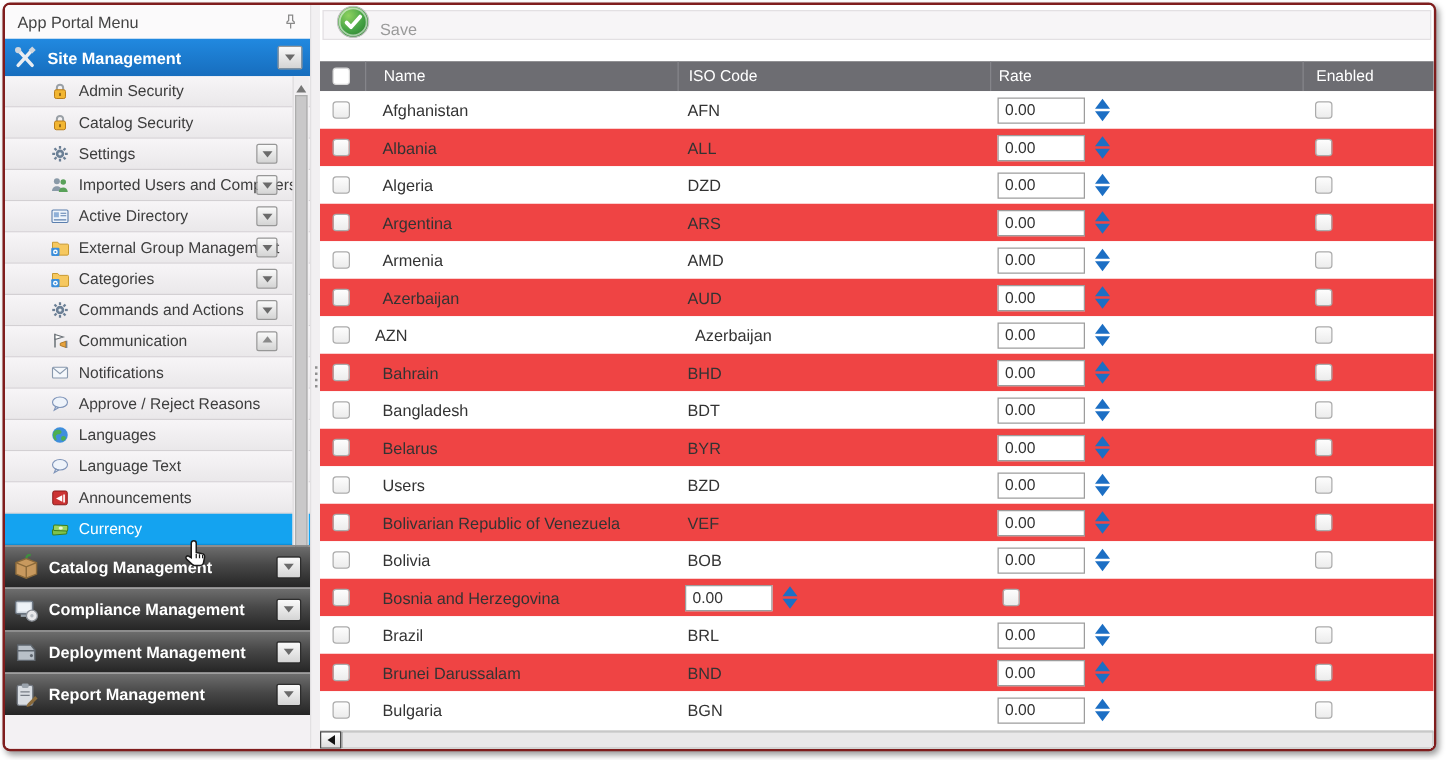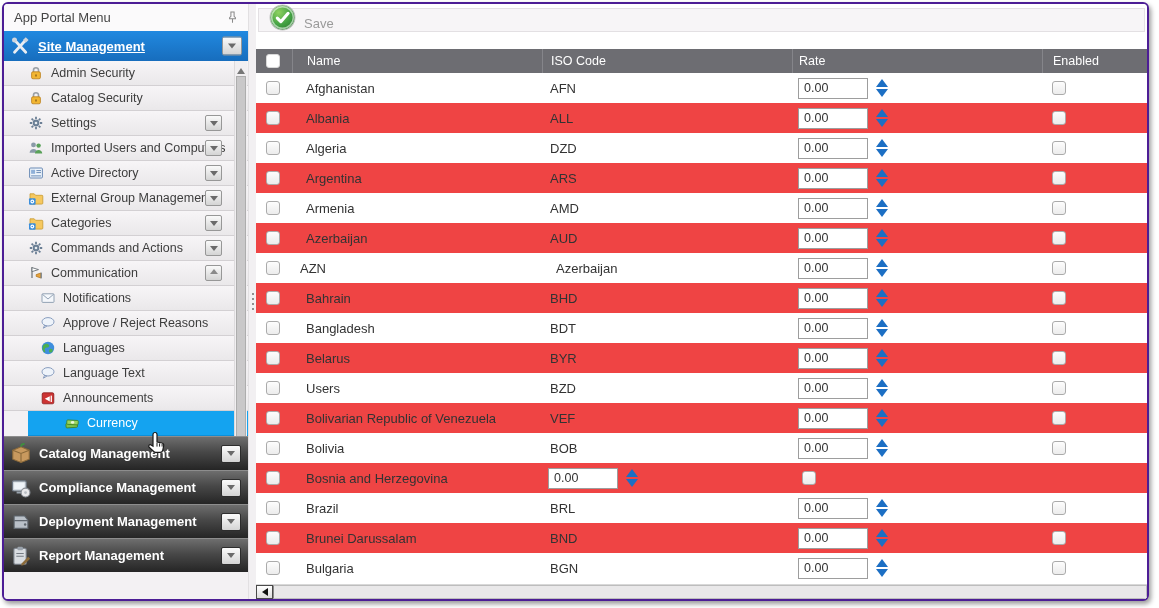--- a/index.html
+++ b/index.html
@@ -1,34 +1,34 @@
 <!DOCTYPE html>
 <html><head>
 <meta charset="utf-8">
 <style>
   * { margin:0; padding:0; box-sizing:border-box; }
   body { font-family:"Liberation Sans", sans-serif; background:#fff; }
   .stage { position:relative; width:1159px; height:608px; background:#fff; overflow:hidden; }
   .window { position:absolute; left:2px; top:2px; width:1147px; height:599px;
-            border:2px solid #4c1d95; border-radius:6px; overflow:hidden; background:#f3f1f3;
+            border:2px solid #7f1d1d; border-radius:6px; overflow:hidden; background:#f3f1f3;
             box-shadow:2px 3px 5px rgba(0,0,0,.4); }
 
   
   .sidebar { position:absolute; left:0; top:0; bottom:0; width:244px; background:#f3f1f3; }
   .sb-header { height:27px; background:#fbfafb; display:flex; align-items:center;
                padding:0 8px 0 10px; color:#454545; font-size:13px; }
   .sb-header .pin { margin-left:auto; }
   .sb-root { height:30px; background:linear-gradient(#2189e0,#176dbd); display:flex; align-items:center;
-             gap:8px; padding-left:6px; color:#fff; font-size:13px; font-weight:bold; position:relative;text-decoration:underline; }
+             gap:8px; padding-left:6px; color:#fff; font-size:13px; font-weight:bold; position:relative; }
   .sb-items { position:relative; }
-  .sb-item { height:25px; display:flex; align-items:center; gap:7px; padding-left:24px;
+  .sb-item { height:25px; display:flex; align-items:center; gap:7px; padding-left:36px;
              background:linear-gradient(#f7f5f7,#eae8ea); border-bottom:1px solid #d3d0d3;
              color:#3d3d3d; font-size:12.5px; position:relative; cursor:default; }
   .sb-item.lvl2 { padding-left:36px; }
-  .sb-item.selected { background:#14a3f0; border-bottom:1px solid #0d8fd8; color:#fff;margin-left:24px; }
+  .sb-item.selected { background:#14a3f0; border-bottom:1px solid #0d8fd8; color:#fff; }
   .icn { display:inline-flex; }
   .icn svg { display:block; }
   .ddbtn { position:absolute; right:26px; top:50%; transform:translateY(-50%); width:17px; height:16px;
            background:linear-gradient(#fafafa,#d4d4d4); border:1px solid #979797; border-radius:2px;
            display:flex; align-items:center; justify-content:center; }
   .ddbtn i { width:0; height:0; border:4px solid transparent; border-top:5px solid #6a6a6a; margin-top:4px; }
   .ddbtn.up i { border-top:none; border-bottom:5px solid #8a8a8a; margin-top:-4px; }
   .sb-root .ddbtn { right:6px; width:20px; height:19px; }
   .sb-scroll { position:absolute; right:1px; top:57px; height:402px; width:13px;
                background:#f1eff1; border-left:1px solid #dddbdd; }

